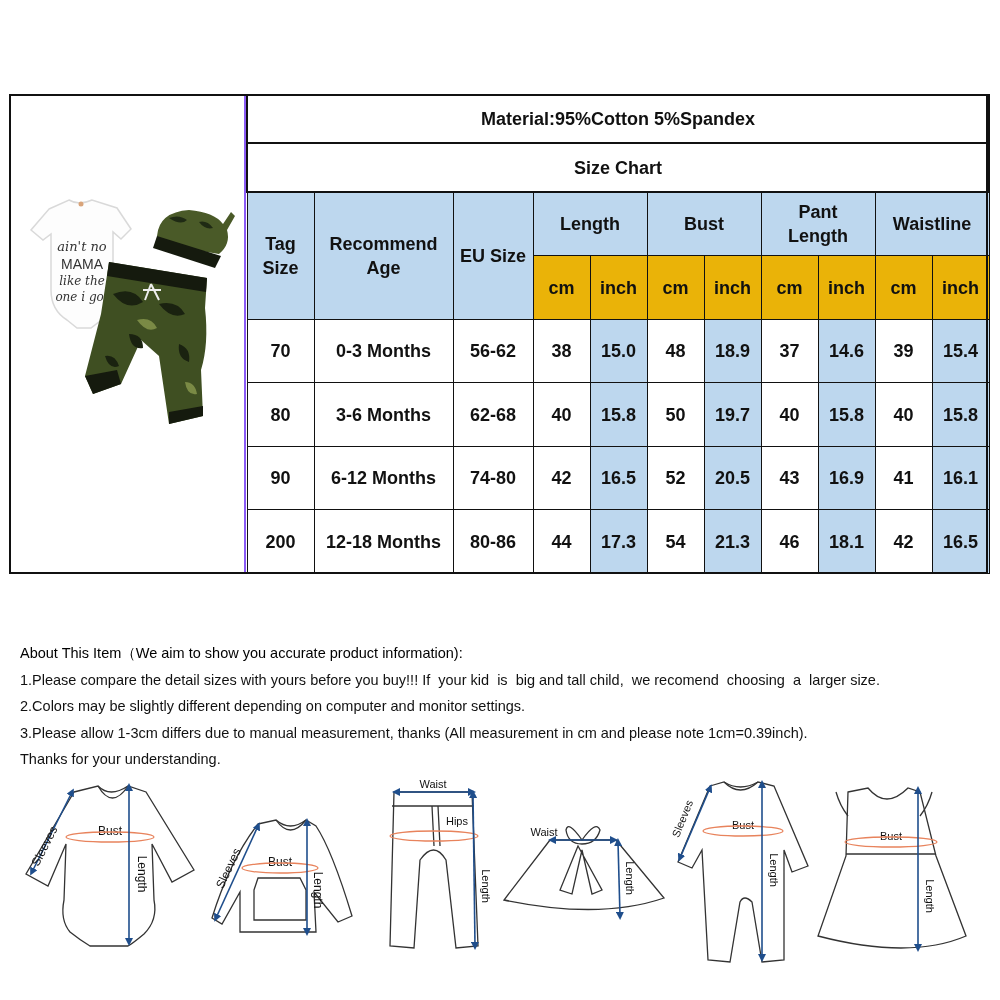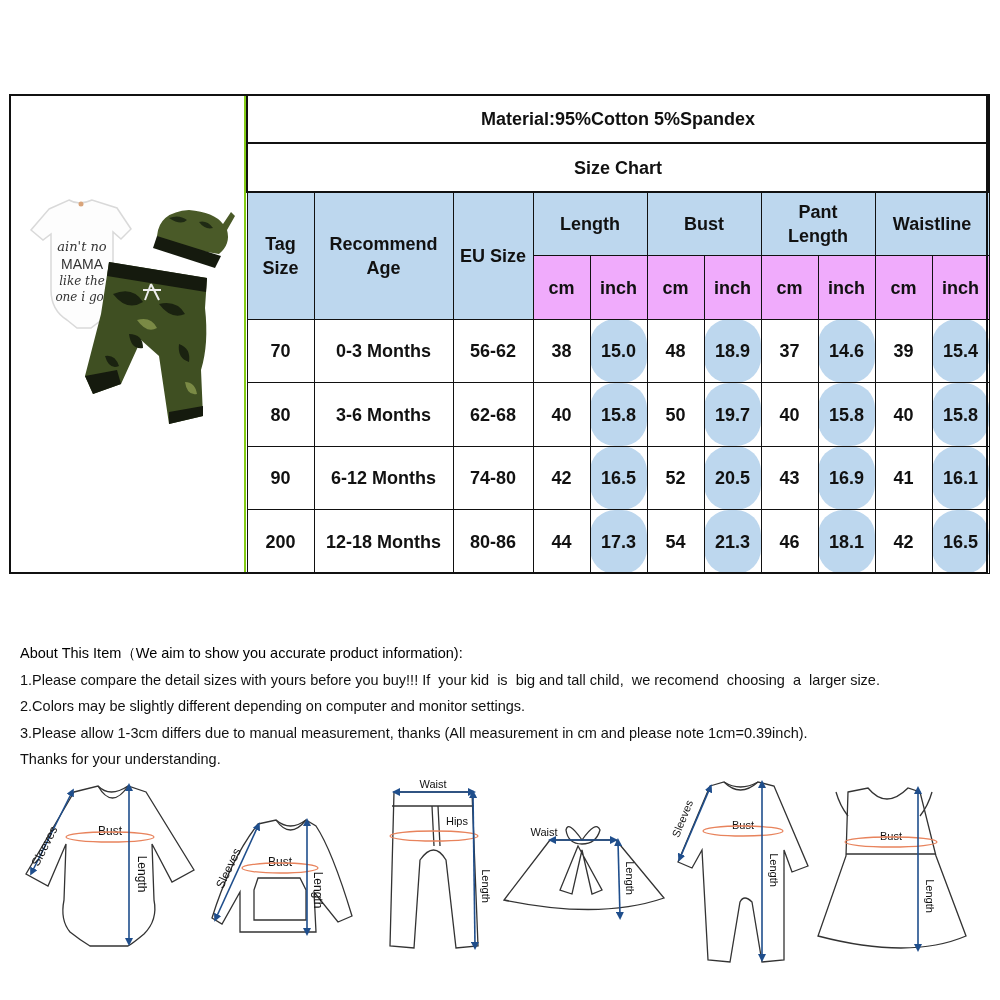--- a/index.html
+++ b/index.html
@@ -1,25 +1,25 @@
 <!DOCTYPE html>
 <html><head>
 <meta charset="utf-8">
 <style>
   html, body { margin: 0; padding: 0; background: #ffffff; }
   body { width: 1000px; height: 1000px; position: relative; overflow: hidden; font-family: "Liberation Sans", sans-serif; color: #111; }
   .outer { position: absolute; left: 9px; top: 94px; width: 979px; height: 480px; border: 2px solid #111; box-sizing: border-box; }
-  .photo-cell { position: absolute; left: 9px; top: 94px; width: 237px; height: 480px; border-right: 2px solid #84cc16; box-sizing: border-box; }
+  .photo-cell { position: absolute; left: 9px; top: 94px; width: 237px; height: 480px; border-right: 2px solid #8b5cf6; box-sizing: border-box; }
   table.sz { position: absolute; left: 246px; top: 94px; width: 742px; height: 480px; border-collapse: collapse; table-layout: fixed; }
   table.sz td { border: 1.5px solid #111; text-align: center; vertical-align: middle; font-weight: bold; font-size: 18px; padding: 0; line-height: 24px; }
   table.sz tr.title td { height: 46px; font-size: 18px; background: #fff; border-width: 2px; }
   table.sz tr.h1 td { height: 62px; background: #bdd7ee; }
-  table.sz tr.h2 td { height: 62px; background: #f0abfc; }
+  table.sz tr.h2 td { height: 62px; background: #eab308; }
   table.sz tr.data td { height: 62px; background: #fff; }
-  table.sz tr.data td.blue { background: #bdd7ee; border-radius: 25px; }
+  table.sz tr.data td.blue { background: #bdd7ee; }
   .notes { position: absolute; left: 20px; top: 640px; width: 970px; font-size: 14.5px; line-height: 26.5px; color: #111; }
   .notes .about { color: #000000; }
   .diagrams { position: absolute; left: 0; top: 770px; width: 1000px; height: 230px; }
   .diagrams svg text { font-family: "Liberation Sans", sans-serif; }
 </style>
 </head>
 <body>
 
 <div class="photo-cell">
   <svg width="235" height="478" viewBox="0 0 235 478" style="position:absolute;left:0;top:0;">

